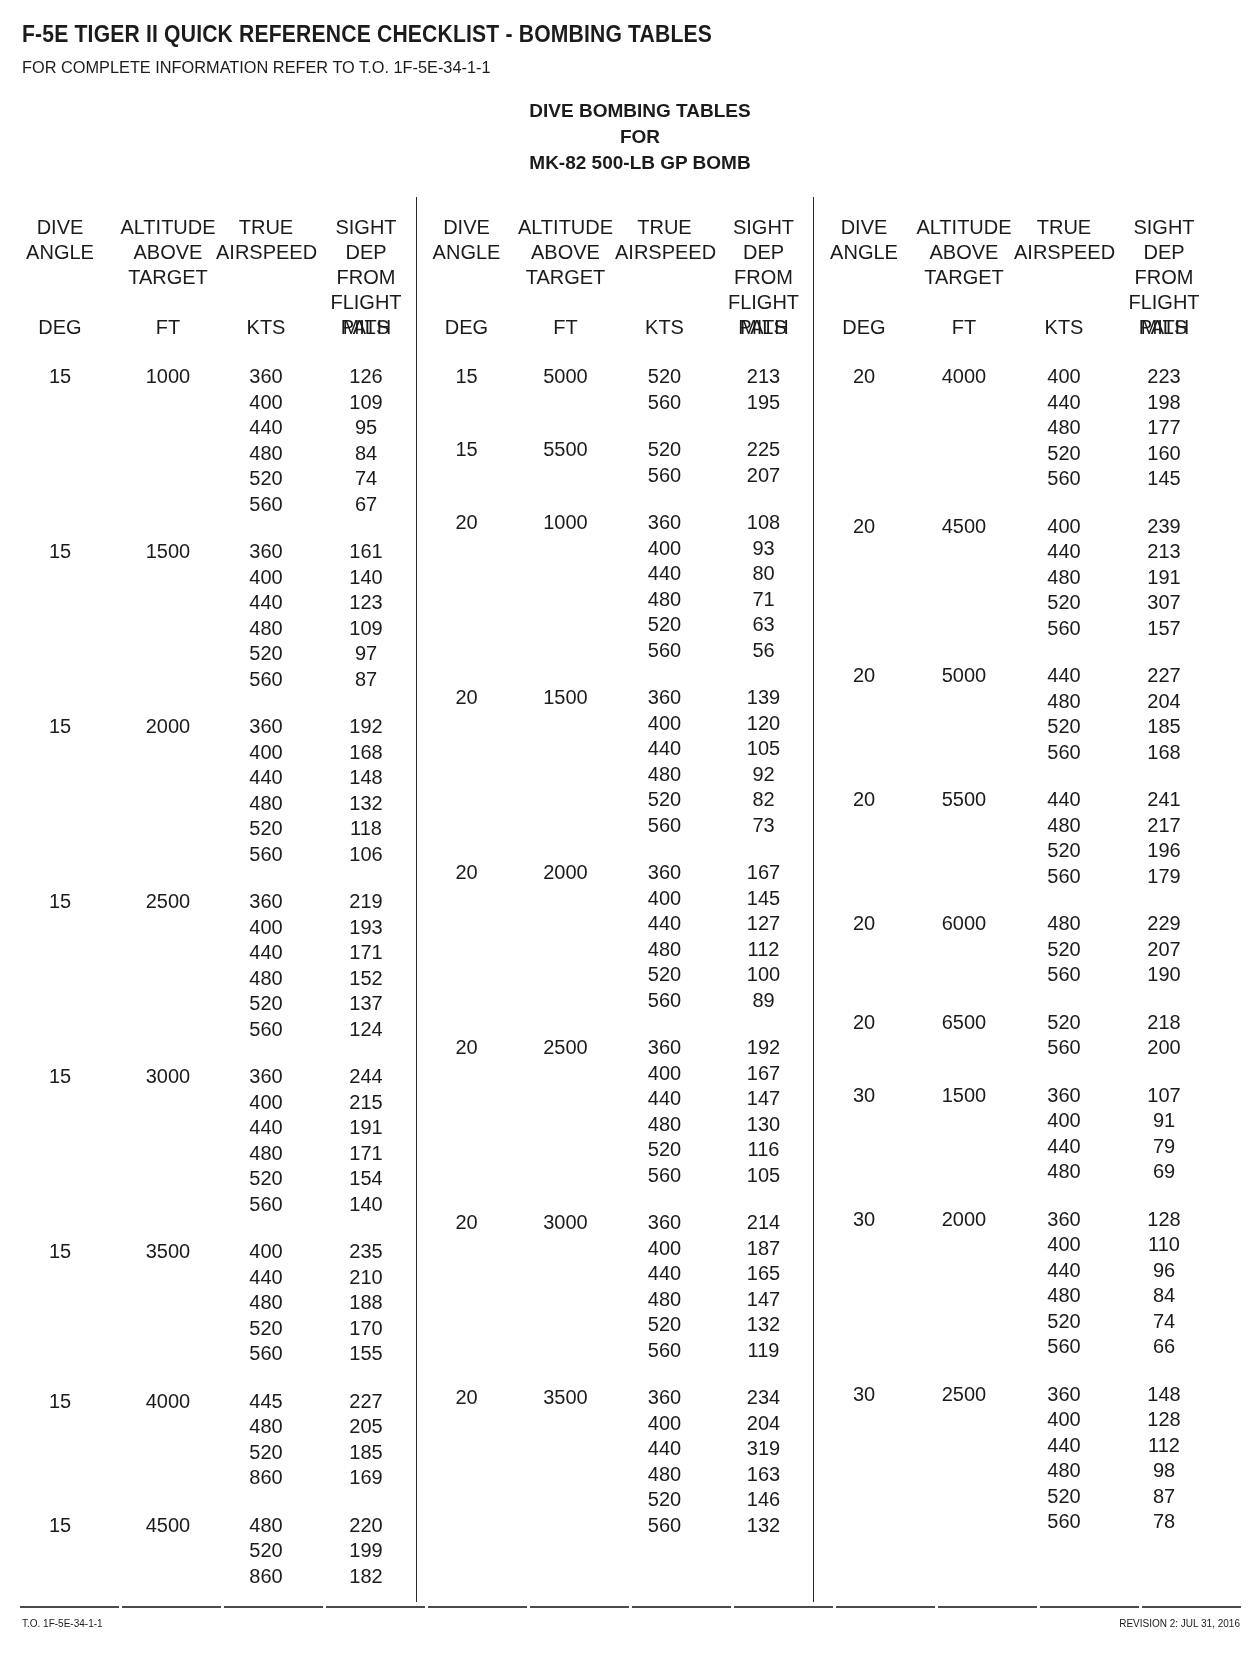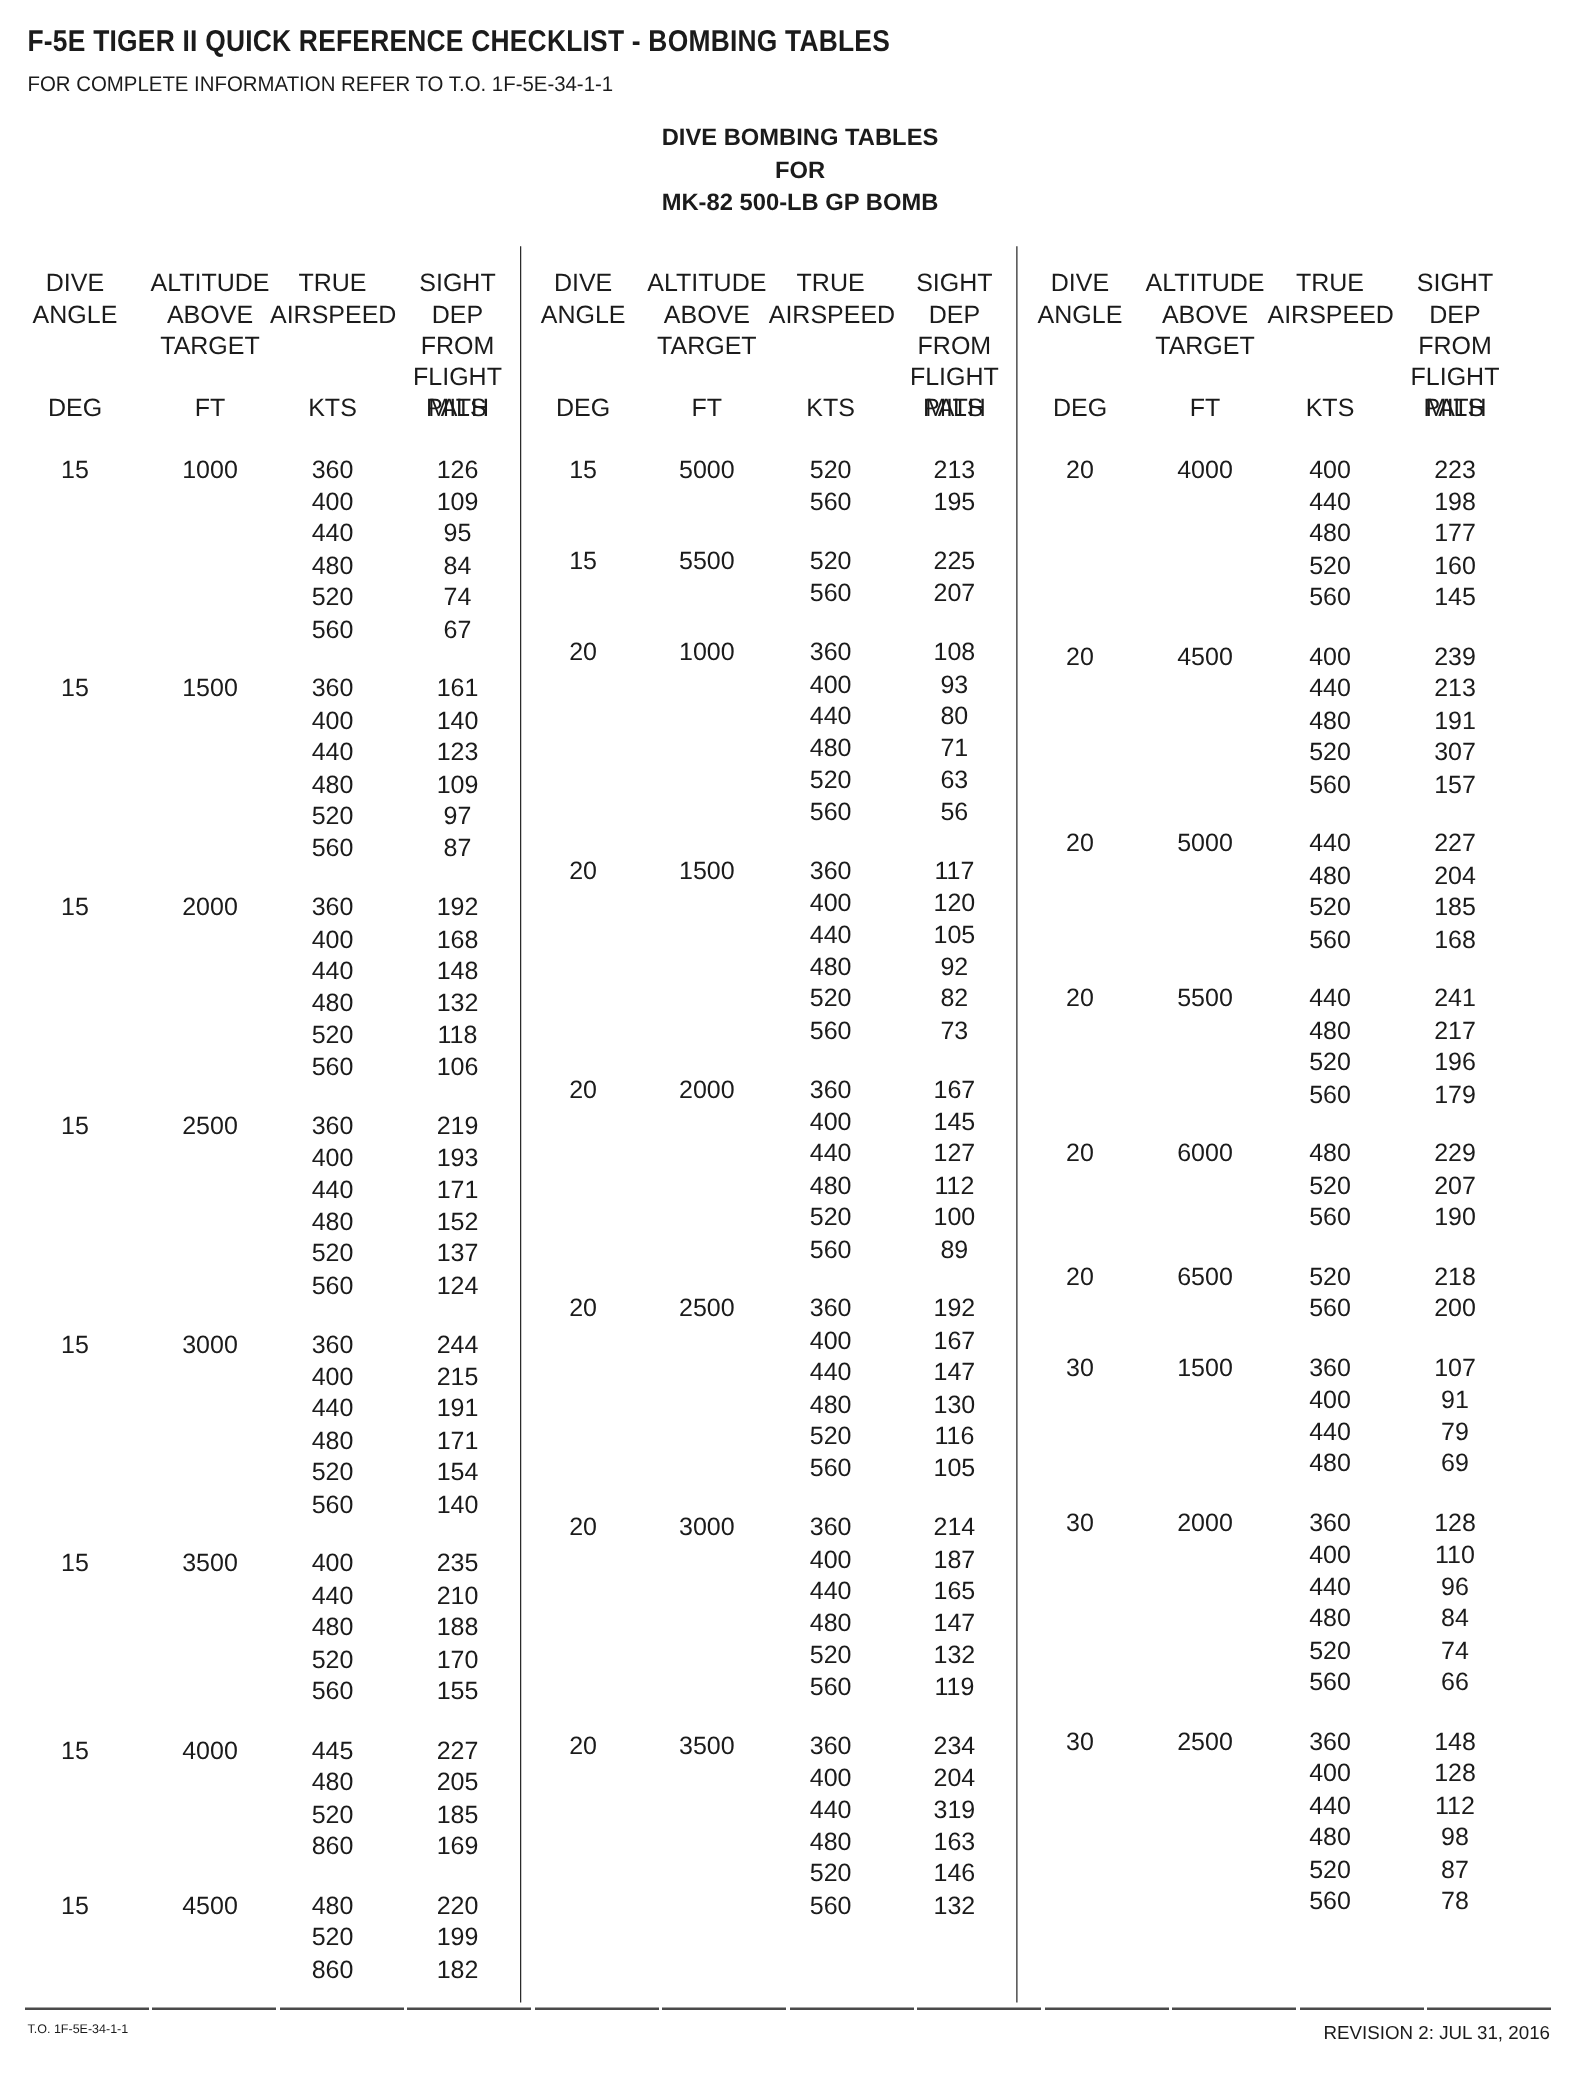--- a/index.html
+++ b/index.html
@@ -34,21 +34,21 @@
   .unit{height:25px;}
   .blocks{margin-top:24px;}
   .block{margin-bottom:22px;}
   .row{display:grid;grid-template-columns:var(--cols);height:25.5px;align-items:center;}
   .cell{text-align:center;font-size:20px;}
   .footer-rule{
     position:absolute;left:20px;right:18px;top:1606px;height:2px;
     background:repeating-linear-gradient(90deg,#4a4a4a 0 99px,transparent 99px 102px);
   }
   .footer-left{position:absolute;left:22px;top:1618px;font-size:10px;}
-  .footer-right{position:absolute;right:20px;top:1618px;font-size:15px;}
+  .footer-right{position:absolute;right:20px;top:1618px;font-size:10px;}
 </style>
 </head>
 <body>
 
 <div class="title">F-5E TIGER II QUICK REFERENCE CHECKLIST - BOMBING TABLES</div>
 <div class="subtitle">FOR COMPLETE INFORMATION REFER TO T.O. 1F-5E-34-1-1</div>
 
 <div class="heading">
   <div>DIVE BOMBING TABLES</div>
   <div>FOR</div>
@@ -462,21 +462,21 @@
           <div class="cell"></div>
           <div class="cell">560</div>
           <div class="cell">56</div>
         </div>
       </div>
       <div class="block">
         <div class="row">
           <div class="cell">20</div>
           <div class="cell">1500</div>
           <div class="cell">360</div>
-          <div class="cell">117</div>
+          <div class="cell">139</div>
         </div>
         <div class="row">
           <div class="cell"></div>
           <div class="cell"></div>
           <div class="cell">400</div>
           <div class="cell">120</div>
         </div>
         <div class="row">
           <div class="cell"></div>
           <div class="cell"></div>

